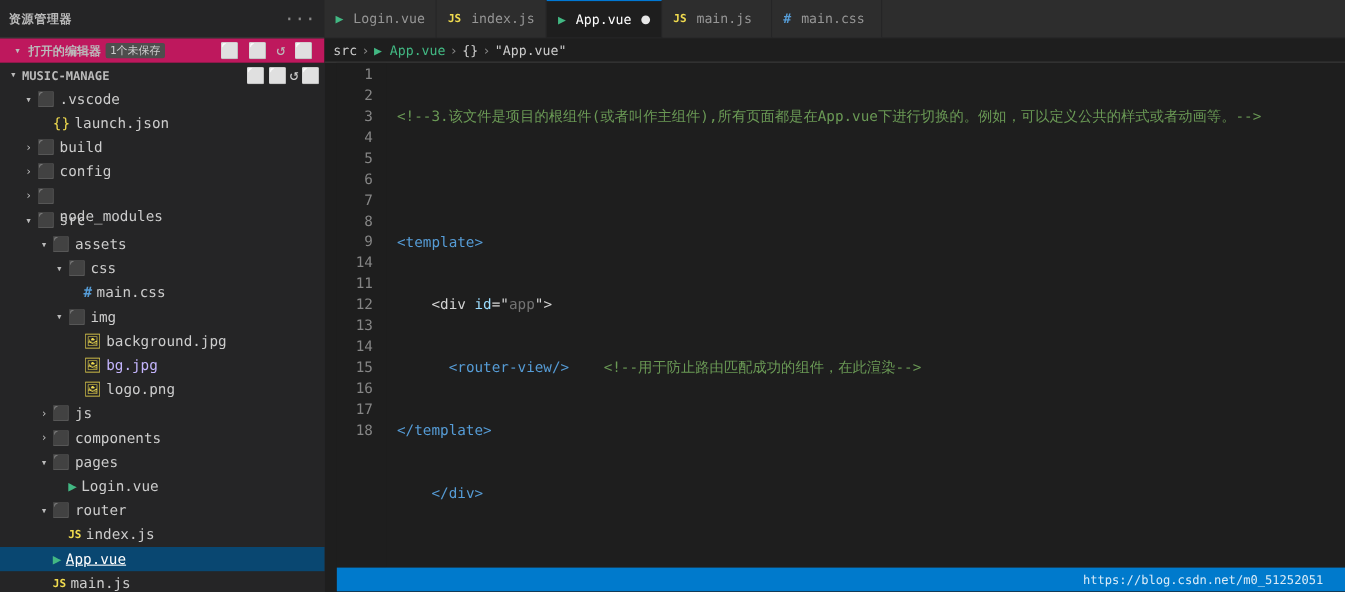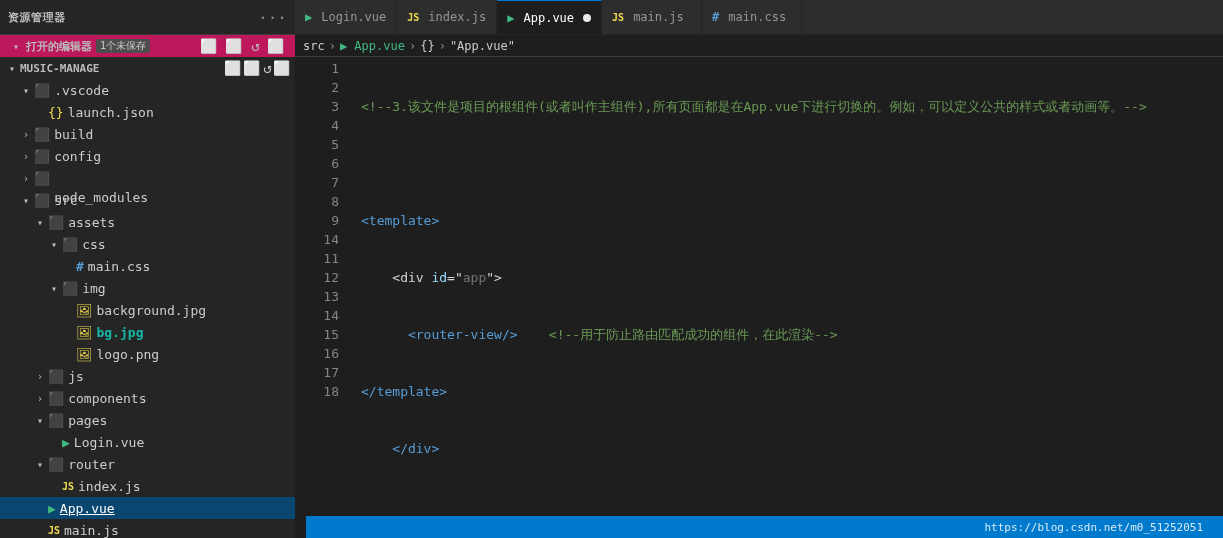--- a/index.html
+++ b/index.html
@@ -322,21 +322,21 @@
 
       <div class="tree-item indent-4">
         <span class="tree-arrow leaf"></span>
         <span style="color:#f0db4f; margin-right:4px;">🖼</span>
         <span style="color:#cccccc;">background.jpg</span>
       </div>
 
       <div class="tree-item indent-4">
         <span class="tree-arrow leaf"></span>
         <span style="color:#f0db4f; margin-right:4px;">🖼</span>
-        <span style="color:#14b8a6;font-weight:bold;">bg.jpg</span>
+        <span style="color:#c4b5fd;">bg.jpg</span>
       </div>
 
       <div class="tree-item indent-4">
         <span class="tree-arrow leaf"></span>
         <span style="color:#f0db4f; margin-right:4px;">🖼</span>
         <span style="color:#cccccc;">logo.png</span>
       </div>
 
       <div class="tree-item indent-2">
         <span class="tree-arrow closed"></span>

